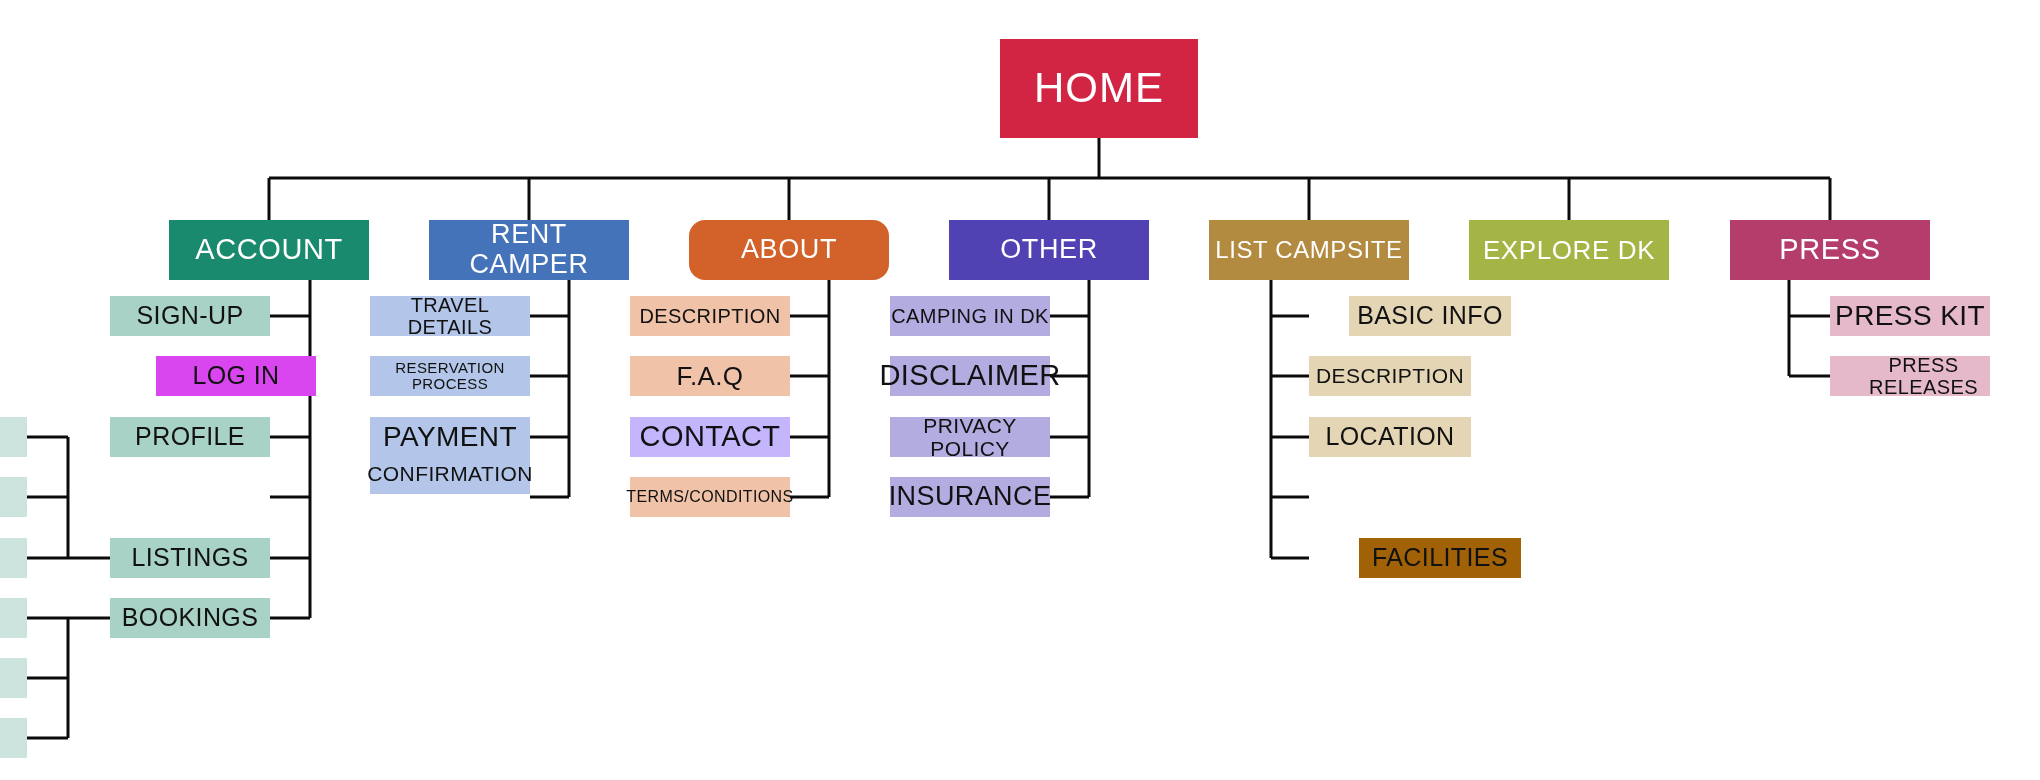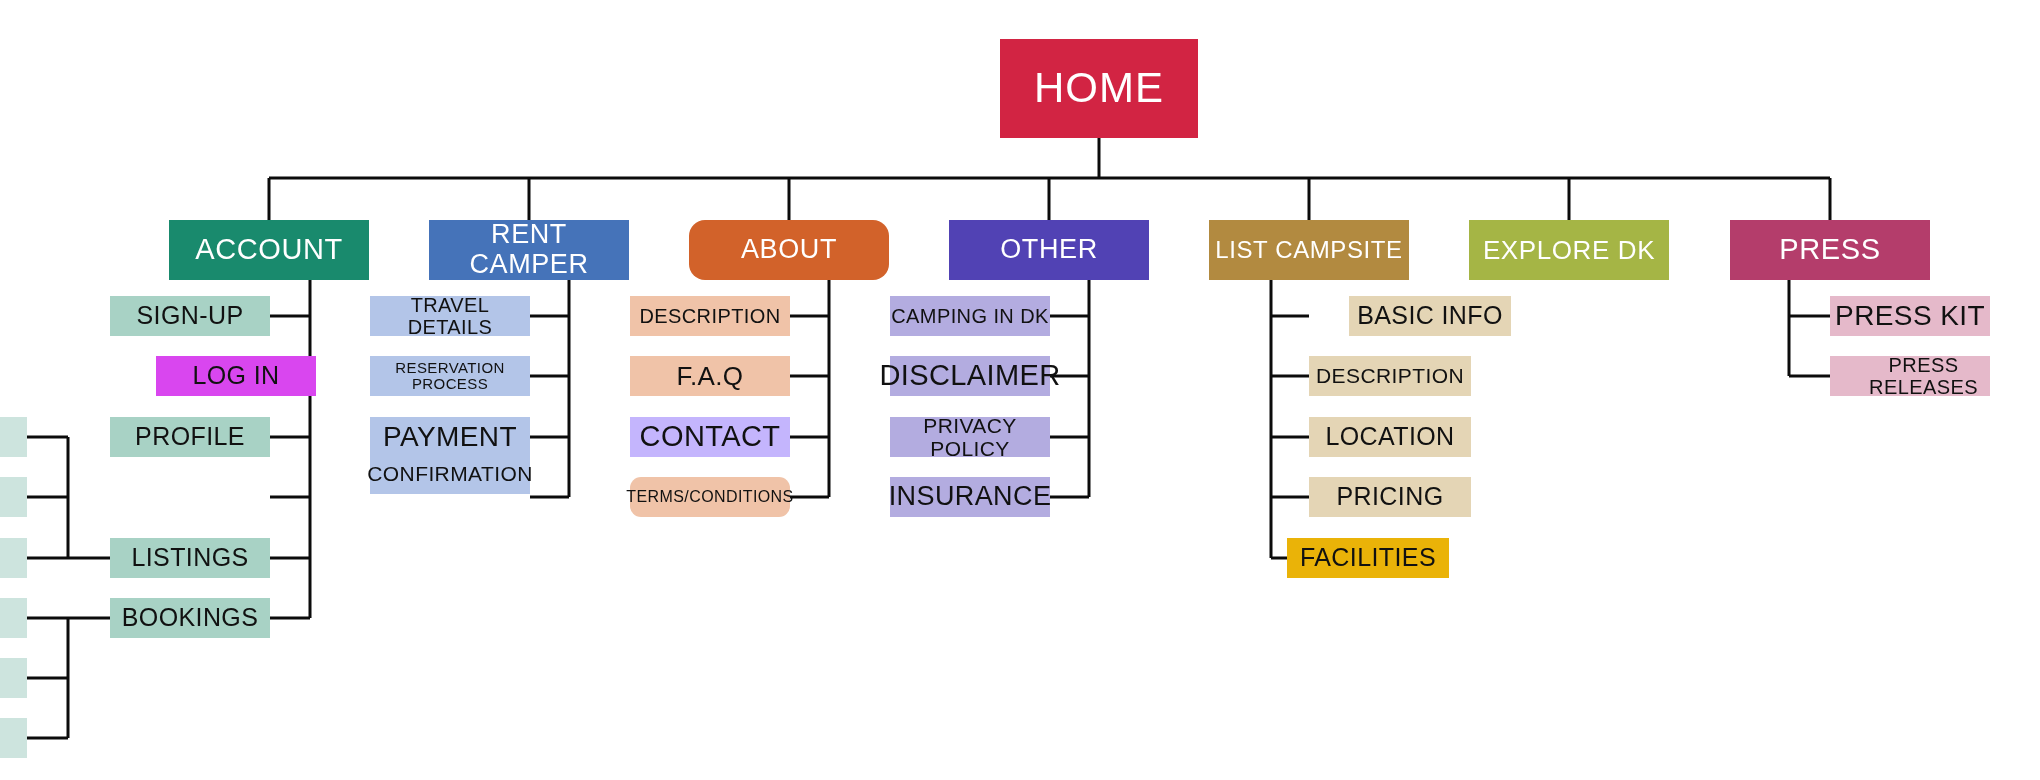--- a/index.html
+++ b/index.html
@@ -71,29 +71,28 @@
   <div class="node stub" style="top: 718px; background: rgb(205, 228, 222);"></div>
 
   <div class="node child" style="left: 370px; top: 296px; font-size: 20px; background: rgb(179, 197, 232);">TRAVEL DETAILS</div>
   <div class="node child" style="left: 370px; top: 356px; font-size: 15px; padding: 0px 26px; background: rgb(179, 197, 232);">RESERVATION PROCESS</div>
   <div class="node child" style="left: 370px; top: 417px; font-size: 28px; background: rgb(179, 197, 232);">PAYMENT</div>
   <div class="node child" style="left: 370px; top: 454px; font-size: 21px; background: rgb(179, 197, 232);">CONFIRMATION</div>
 
   <div class="node child" style="left: 630px; top: 296px; font-size: 20px; background: rgb(240, 195, 168);">DESCRIPTION</div>
   <div class="node child" style="left: 630px; top: 356px; font-size: 26px; background: rgb(240, 195, 168);">F.A.Q</div>
   <div class="node child" style="left: 630px; top: 417px; font-size: 29px; background: #c4b5fd;">CONTACT</div>
-  <div class="node child" style="left: 630px; top: 477px; font-size: 16px; background: rgb(240, 195, 168); border-radius: 11px;">TERMS/CONDITIONS</div>
+  <div class="node child" style="left: 630px; top: 477px; font-size: 16px; background: rgb(240, 195, 168);">TERMS/CONDITIONS</div>
 
   <div class="node child" style="left: 890px; top: 296px; font-size: 20px; background: rgb(179, 172, 224);">CAMPING IN DK</div>
   <div class="node child" style="left: 890px; top: 356px; font-size: 29px; background: rgb(179, 172, 224);">DISCLAIMER</div>
   <div class="node child" style="left: 890px; top: 417px; font-size: 21px; background: rgb(179, 172, 224);">PRIVACY POLICY</div>
   <div class="node child" style="left: 890px; top: 477px; font-size: 27px; background: rgb(179, 172, 224);">INSURANCE</div>
 
   <div class="node child" style="left: 1309px; top: 296px; width: 162px; font-size: 25px; background: rgb(228, 213, 181); margin-left: 40px;">BASIC INFO</div>
   <div class="node child" style="left: 1309px; top: 356px; width: 162px; font-size: 21px; background: rgb(228, 213, 181);">DESCRIPTION</div>
   <div class="node child" style="left: 1309px; top: 417px; width: 162px; font-size: 25px; background: rgb(228, 213, 181);">LOCATION</div>
-  <div class="node child" style="left: 1309px; top: 477px; width: 162px; font-size: 25px; background: rgb(228, 213, 181);">PRICING</div>
-  <div class="node child" style="left: 1287px; top: 538px; width: 162px; font-size: 25px; background: #eab308;">FACILITIES</div>
+  <div class="node child" style="left: 1359px; top: 538px; width: 162px; font-size: 25px; background: #a16207;">FACILITIES</div>
 
   <div class="node child" style="left: 1830px; top: 296px; font-size: 28px; background: rgb(229, 185, 202);">PRESS KIT</div>
   <div class="node child" style="left: 1830px; top: 356px; font-size: 20px; background: rgb(229, 185, 202); padding-left: 27px;">PRESS RELEASES</div>
 
 </div>
 
 </body></html>

